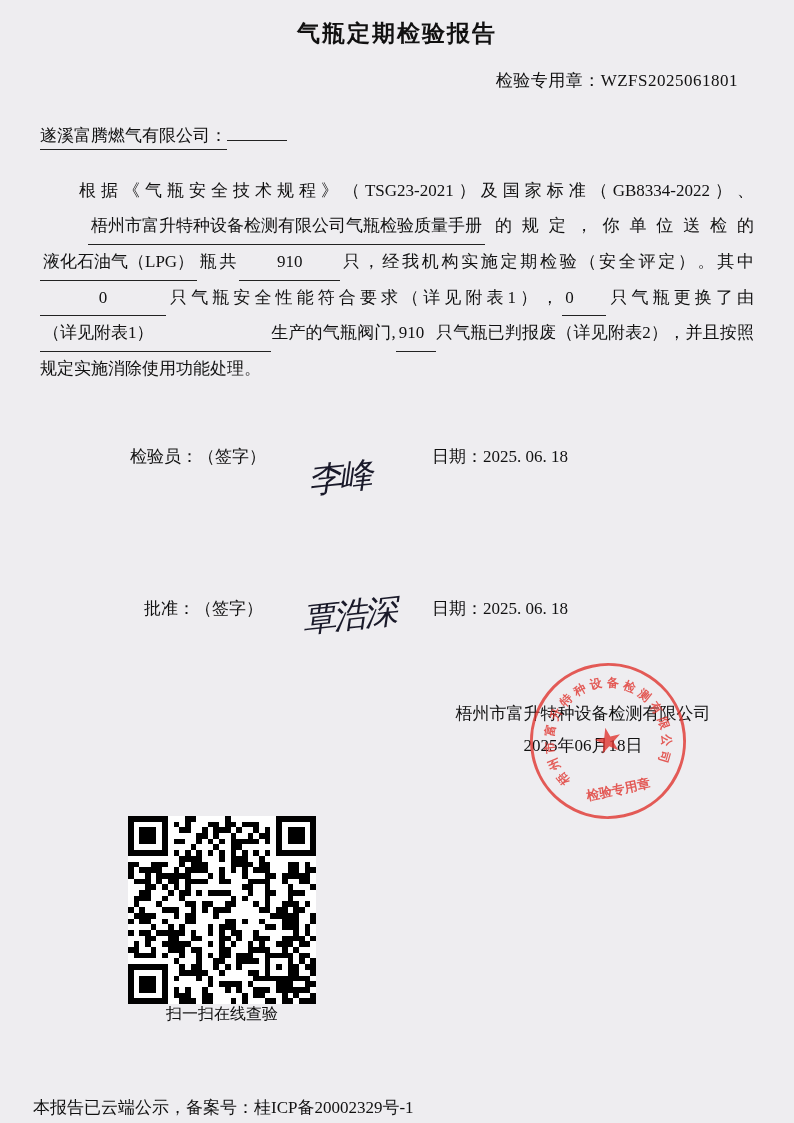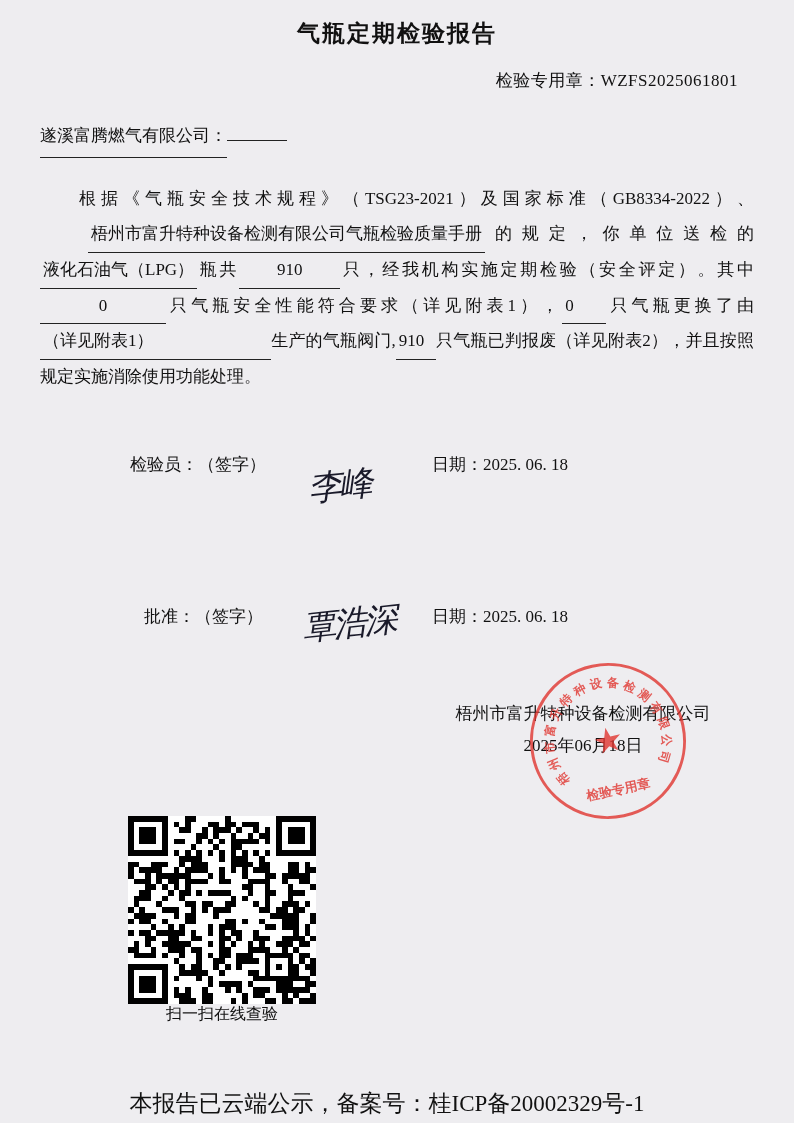--- a/index.html
+++ b/index.html
@@ -38,21 +38,21 @@
     letter-spacing: 0.5px;
   }
   .addressee {
     margin-top: 32px;
     font-size: 17px;
     display: inline-block;
   }
   .addressee .uline {
     display: inline-block;
     border-bottom: 1px solid #222;
-    padding-bottom: 10px;
+    padding-bottom: 2px;
   }
   .addressee .blankline {
     display: inline-block;
     width: 60px;
     border-bottom: 1px solid #222;
   }
   .body-text {
     margin-top: 24px;
     font-size: 17px;
     line-height: 2.05;
@@ -185,23 +185,23 @@
   }
   .qr-caption {
     margin-top: 0;
     font-size: 16px;
   }
   .footer {
     position: absolute;
     left: 0;
     right: 0;
     bottom: 22px;
-    text-align: center;
-    font-size: 23px;
+    font-size: 17px;
     padding-right: 20px;
+    padding-left: 33px;
   }
 </style>
 </head>
 <body>
 
 <div class="page">
 
   <div class="doc-title">气瓶定期检验报告</div>
 
   <div class="report-no">

